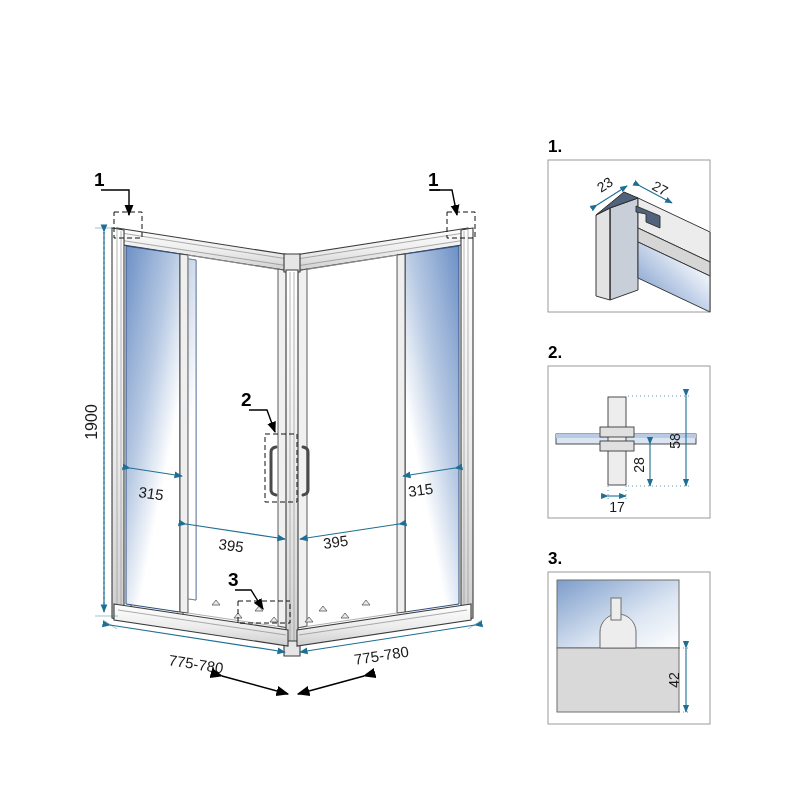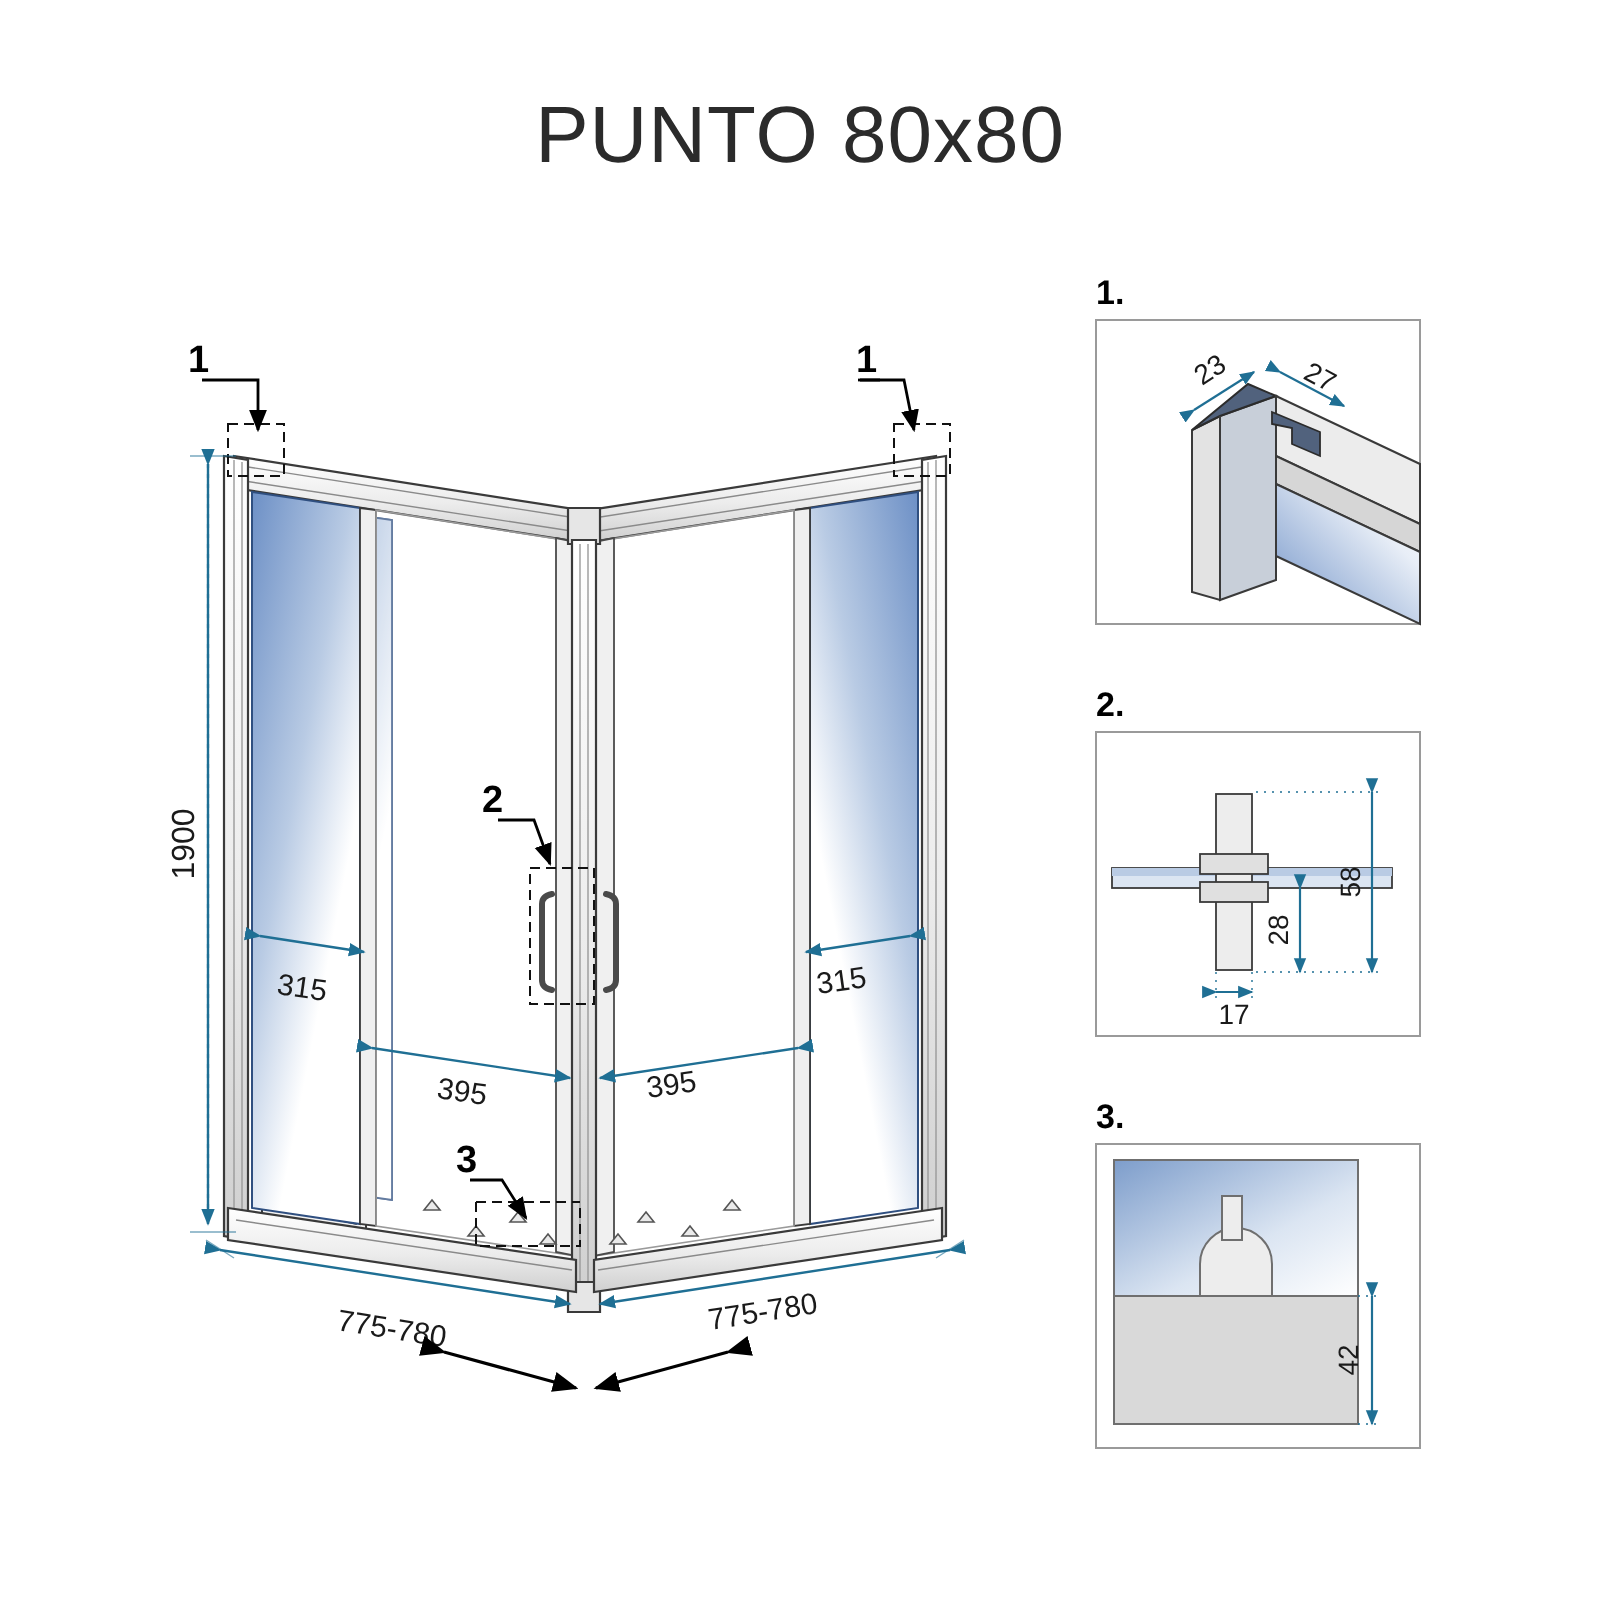--- a/index.html
+++ b/index.html
@@ -18,21 +18,20 @@
   .dimtxt.big{font-size:16px;}
   .callout{font-family:"Liberation Sans",sans-serif;font-size:19px;font-weight:bold;fill:#000;}
   .detailnum{font-family:"Liberation Sans",sans-serif;font-size:17px;font-weight:bold;fill:#000;}
   .dtxt{font-family:"Liberation Sans",sans-serif;font-size:14px;fill:#1a1a1a;}
 </style>
 </head>
 <body>
 
 <div id="root">
 
-  <div class="title">PUNTO 80x80</div>
 
   <svg width="800" height="800" viewBox="0 0 800 800">
     <defs>
       <linearGradient id="glassGrad" x1="0" y1="0" x2="0.75" y2="1">
         <stop offset="0%" stop-color="#6d90c6"></stop>
         <stop offset="45%" stop-color="#b9cbe4"></stop>
         <stop offset="75%" stop-color="#ffffff"></stop>
         <stop offset="100%" stop-color="#ffffff"></stop>
       </linearGradient>
       <linearGradient id="glassGradR" x1="1" y1="0" x2="0.25" y2="1">

